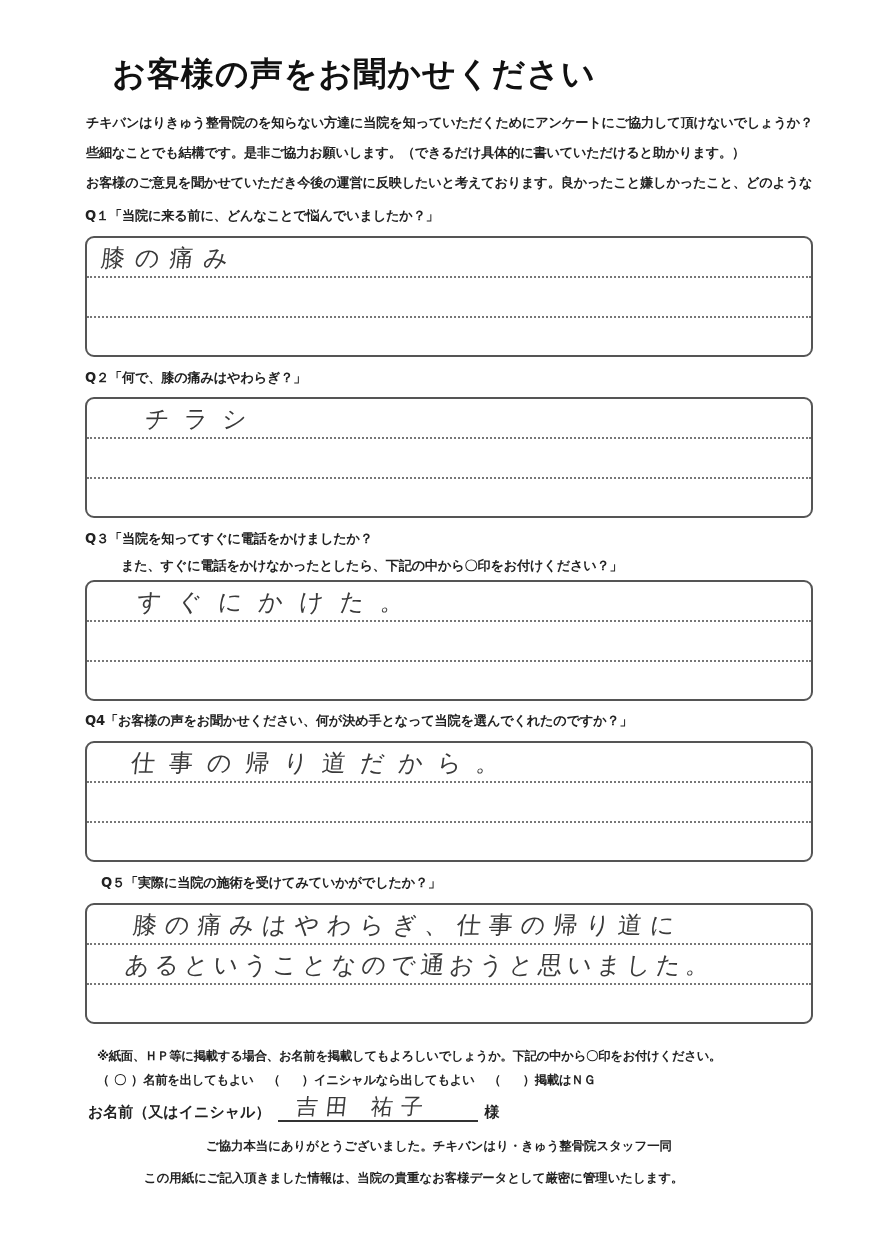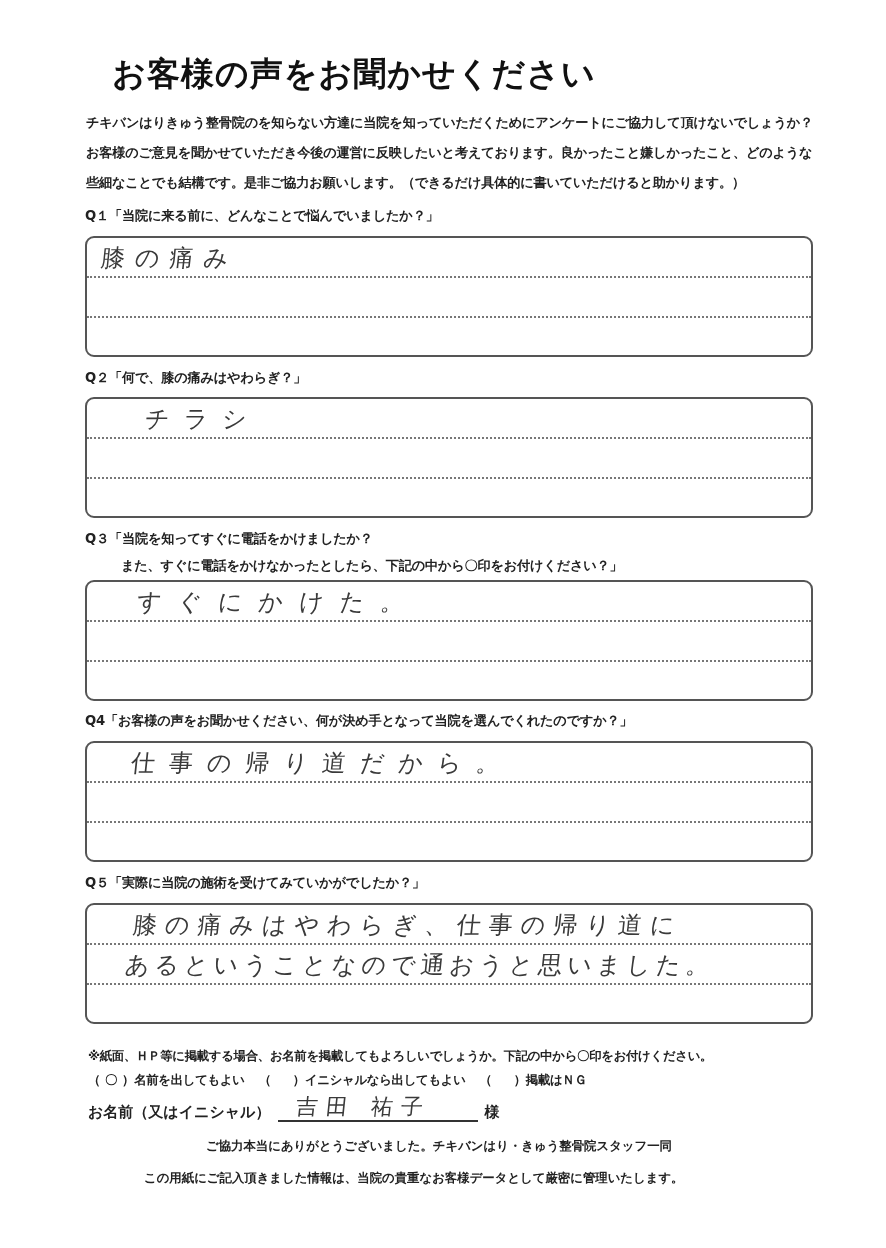--- a/index.html
+++ b/index.html
@@ -41,21 +41,21 @@
     .answer-box .rule.r1 { top: 38px; }
     .answer-box .rule.r2 { top: 78px; }
     .handwriting {
       position: absolute;
       font-family: "DejaVu Sans", sans-serif;
       font-size: 24px; color: #3a3a3a; font-weight: normal;
       letter-spacing: 10px; white-space: nowrap;
       transform: skewX(-6deg);
     }
     .consent {
-      position: absolute; left: 88px; top: 1044px;
+      position: absolute; left: 97px; top: 1044px;
       font-size: 12.4px; font-weight: bold; color: #222;
       line-height: 24px; white-space: nowrap; letter-spacing: -0.3px;
     }
     .options { display: flex; gap: 14px; }
     .opt { display: inline-flex; align-items: center; }
     .opt-mark {
       display: inline-block; width: 22px; text-align: center;
     }
     .name-row {
       position: absolute; left: 88px; top: 1096px;
@@ -79,22 +79,22 @@
       font-size: 12.4px; font-weight: bold; color: #222; white-space: nowrap;
     }
   </style>
 </head>
 <body>
 
 <div class="title">お客様の声をお聞かせください</div>
 
 <div class="intro">
   <div>チキバンはりきゅう整骨院のを知らない方達に当院を知っていただくためにアンケートにご協力して頂けないでしょうか？</div>
+  <div>些細なことでも結構です。是非ご協力お願いします。（できるだけ具体的に書いていただけると助かります。）</div>
   <div>お客様のご意見を聞かせていただき今後の運営に反映したいと考えております。良かったこと嫌しかったこと、どのような</div>
-  <div>些細なことでも結構です。是非ご協力お願いします。（できるだけ具体的に書いていただけると助かります。）</div>
 </div>
 
 <div class="q-label" style="top:207px;">Q１「当院に来る前に、どんなことで悩んでいましたか？」</div>
 <div class="answer-box" style="top:236px;">
   <div class="rule r1"></div>
   <div class="rule r2"></div>
   <div class="handwriting" style="left:14px; top:4px;">膝の痛み</div>
 </div>
 
 <div class="q-label" style="top:369px;">Q２「何で、膝の痛みはやわらぎ？」</div>
@@ -114,21 +114,21 @@
   <div class="handwriting" style="left:50px; top:4px; letter-spacing:16px;">すぐにかけた。</div>
 </div>
 
 <div class="q-label" style="top:712px;">Q4「お客様の声をお聞かせください、何が決め手となって当院を選んでくれたのですか？」</div>
 <div class="answer-box" style="top:741px;">
   <div class="rule r1"></div>
   <div class="rule r2"></div>
   <div class="handwriting" style="left:44px; top:4px; letter-spacing:14px;">仕事の帰り道だから。</div>
 </div>
 
-<div class="q-label" style="top:874px;">Q５「実際に当院の施術を受けてみていかがでしたか？」</div>
+<div class="q-label" style="top:874px;margin-left:16px;">Q５「実際に当院の施術を受けてみていかがでしたか？」</div>
 <div class="answer-box" style="top:903px;">
   <div class="rule r1"></div>
   <div class="rule r2"></div>
   <div class="handwriting" style="left:46px; top:4px; letter-spacing:8px;">膝の痛みはやわらぎ、仕事の帰り道に</div>
   <div class="handwriting" style="left:38px; top:44px; letter-spacing:5px;">あるということなので通おうと思いました。</div>
 </div>
 
 <div class="consent">
   <div>※紙面、ＨＰ等に掲載する場合、お名前を掲載してもよろしいでしょうか。下記の中から〇印をお付けください。</div>
   <div class="options">

